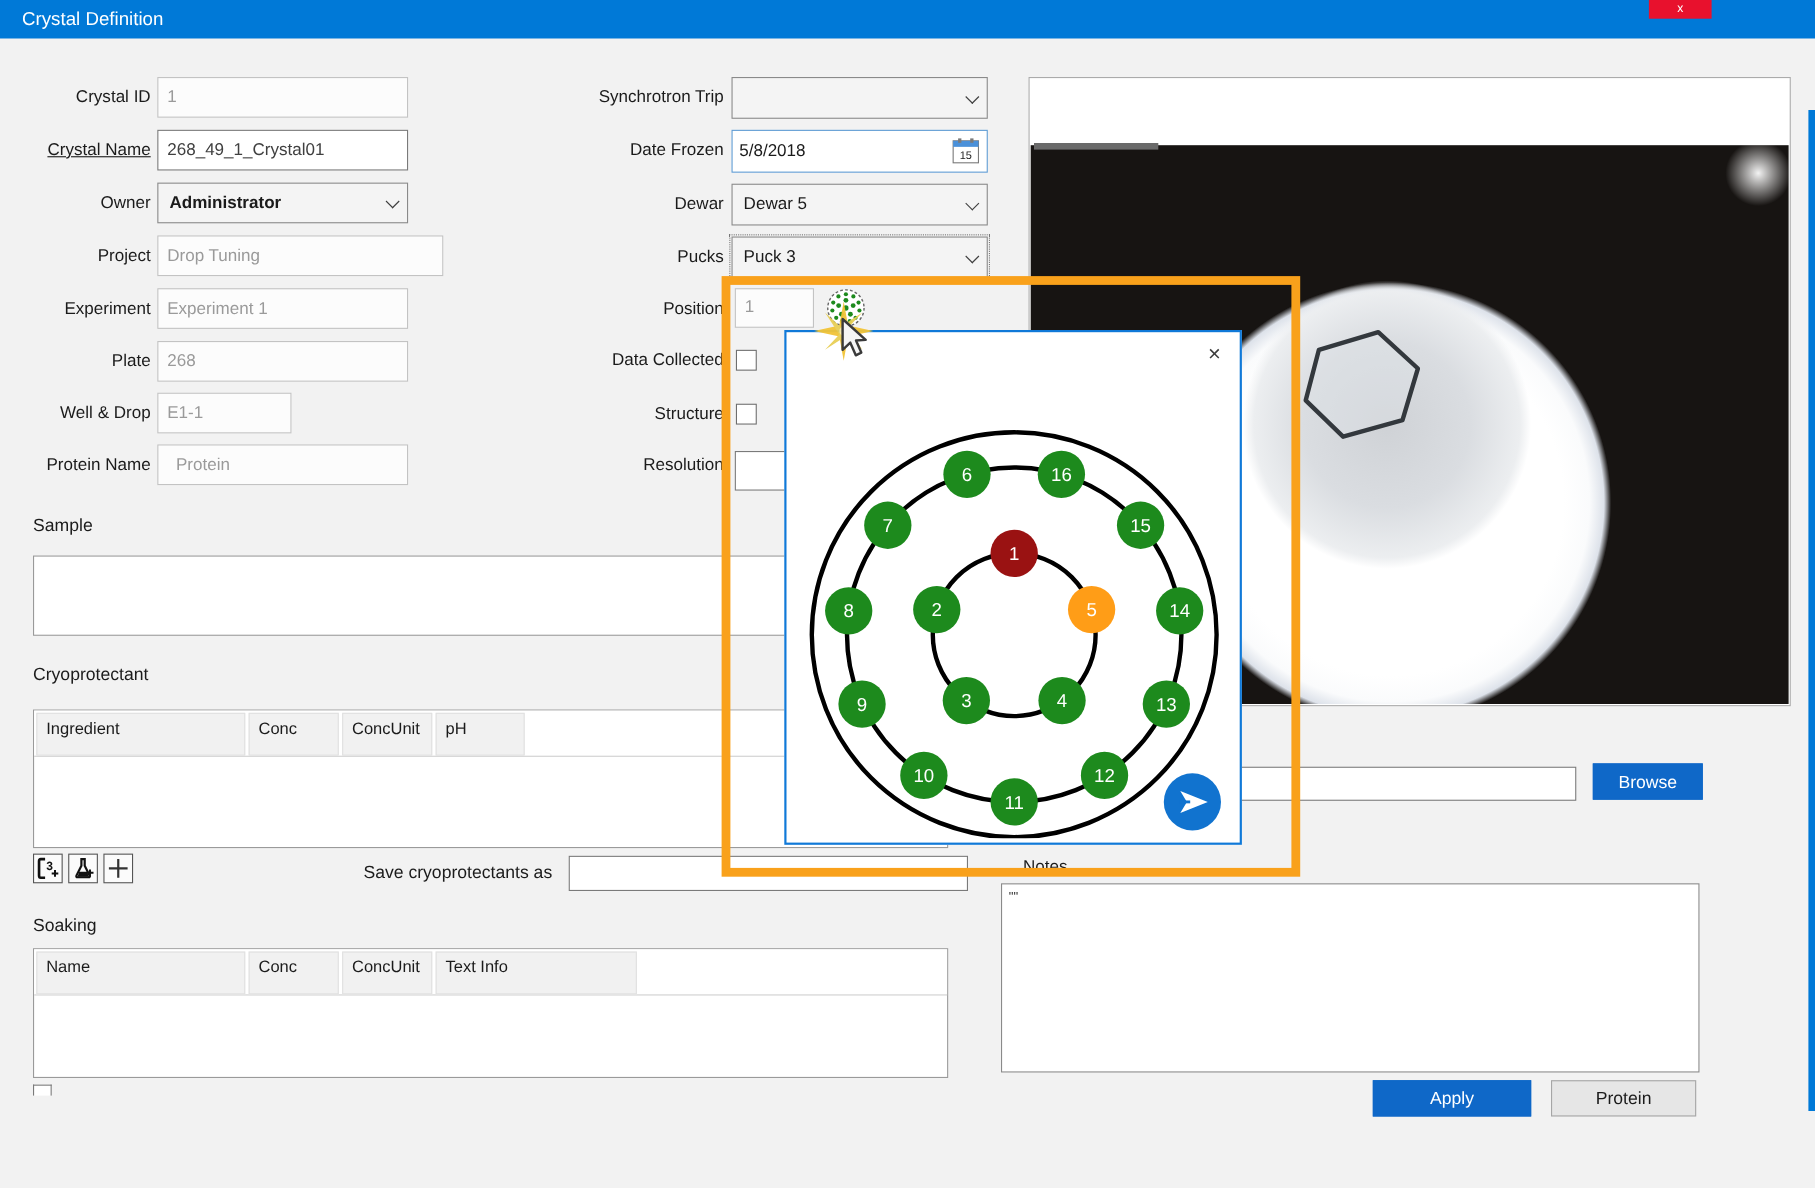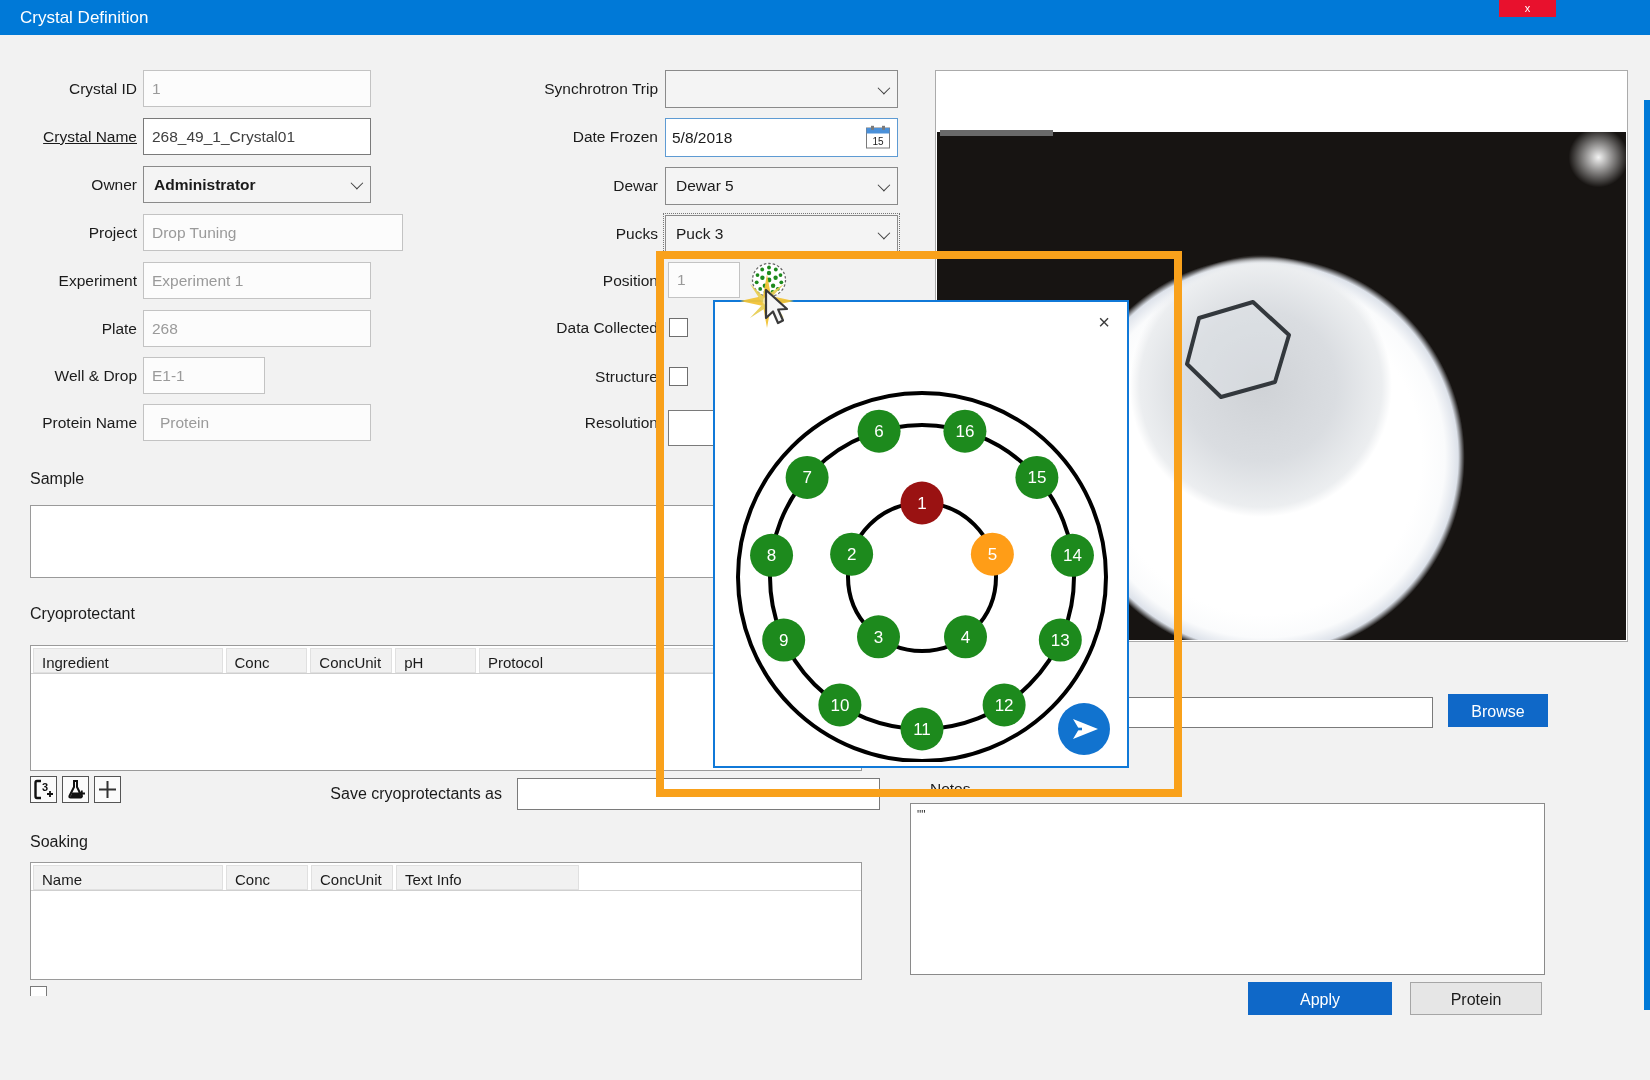--- a/index.html
+++ b/index.html
@@ -20,21 +20,21 @@
          padding:0 10px;font-size:15.5px;color:#1b1b1b;}
   .combo .chev{margin-left:auto;width:8px;height:8px;border-right:1.7px solid #3f3f3f;
          border-bottom:1.7px solid #3f3f3f;transform:rotate(45deg) translateY(-2px);}
   .combo.dotted{outline:1.5px dotted #777;outline-offset:1px;}
   .cb{width:19px;height:19px;background:#fff;border:1px solid #6e6e6e;}
   .seclabel{color:#1b1b1b;font-size:16px;}
   
   .grid{background:#fff;border:1px solid #9a9a9a;}
   .ghead{display:flex;gap:3px;padding:2px 0 0 2px;background:#fff;border-bottom:1px solid #cfcfcf;}
   .gcol{background:#f1f1f1;border:1px solid #e0e0e0;font-size:15px;color:#1b1b1b;
-        padding:5px 8px;height:25px;box-sizing:border-box;white-space:nowrap;overflow:hidden;}
+        padding:5px 8px;height:39px;box-sizing:border-box;white-space:nowrap;overflow:hidden;}
   
   .btn-blue{background:#0f68c8;border:1px solid #0f68c8;color:#fff;font-size:16px;
             text-align:center;cursor:default;}
   .btn-gray{background:#e6e6e6;border:1px solid #a6a6a6;color:#1b1b1b;font-size:16px;
             text-align:center;cursor:default;}
   .iconbtn{width:27px;height:27px;background:#fbfbfb;border:1px solid #555;
            display:flex;align-items:center;justify-content:center;}
   
   .imgpanel{background:#fff;border:1px solid #ababab;}
   .photo{background:
@@ -156,21 +156,20 @@
 <div class="abs seclabel" style="left:30px;top:470px;">Sample</div>
 <div class="abs" style="left:30px;top:505px;width:863px;height:73px;background:#fff;border:1px solid #9a9a9a;"></div>
 
 <div class="abs seclabel" style="left:30px;top:605px;">Cryoprotectant</div>
 <div class="abs grid" style="left:30px;top:645px;width:832px;height:126px;">
   <div class="ghead">
     <div class="gcol" style="width:190px;">Ingredient</div>
     <div class="gcol" style="width:82px;">Conc</div>
     <div class="gcol" style="width:82px;">ConcUnit</div>
     <div class="gcol" style="width:81px;">pH</div>
-    <div class="gcol" style="width:383px;">Protocol</div>
   </div>
 </div>
 
 <div class="abs iconbtn" style="left:30px;top:776px;">
   <svg width="21" height="21" viewBox="0 0 21 21">
     <path d="M8 2 L4 2 Q2.5 2 2.5 4 L2.5 17 Q2.5 19 4 19 L8 19" fill="none" stroke="#111" stroke-width="2.4"></path>
     <text x="12" y="12" font-size="11" font-weight="bold" fill="#111" text-anchor="middle">3</text>
     <path d="M14 15 L20 15 M17 12 L17 18" stroke="#111" stroke-width="1.8"></path>
   </svg>
 </div>

